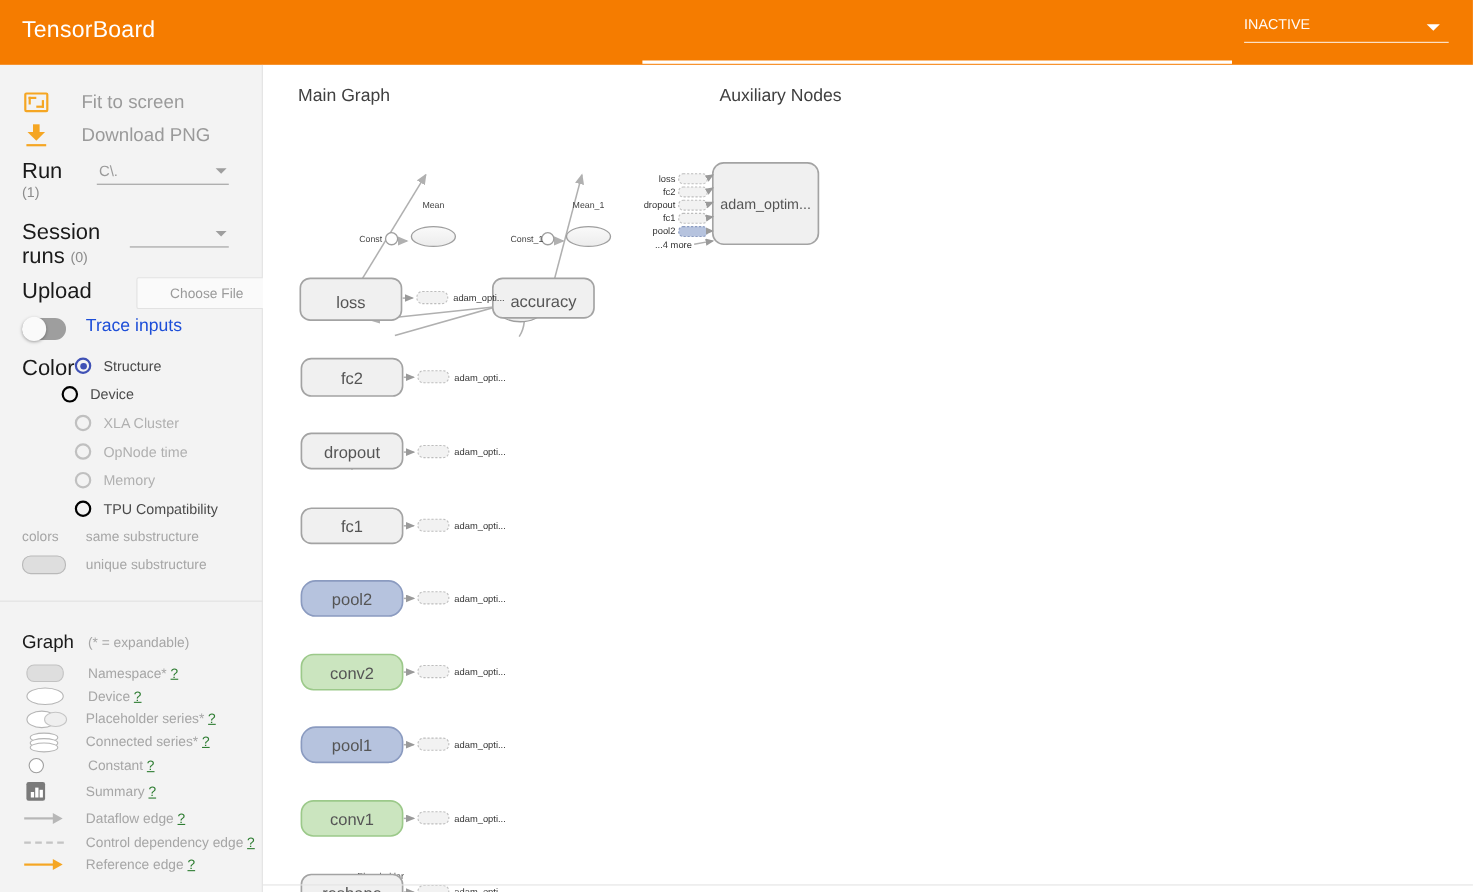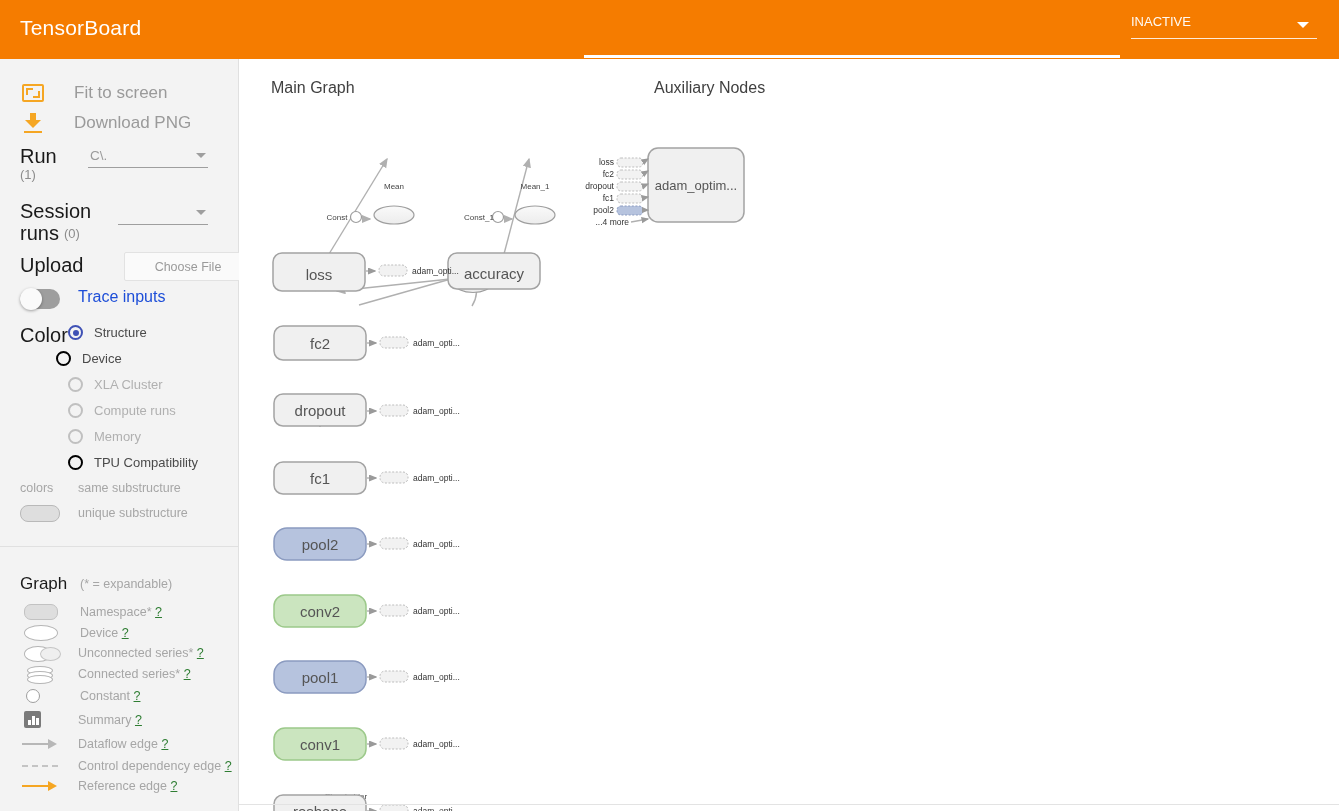--- a/index.html
+++ b/index.html
@@ -203,21 +203,21 @@
   <div class="side-row" style="left:56px;top:292px;">
     <div class="radio"></div>
     <div class="radio-label">Device</div>
   </div>
   <div class="side-row" style="left:68px;top:318px;">
     <div class="radio dim"></div>
     <div class="radio-label dim">XLA Cluster</div>
   </div>
   <div class="side-row" style="left:68px;top:344px;">
     <div class="radio dim"></div>
-    <div class="radio-label dim">Compute runs</div>
+    <div class="radio-label dim">OpNode time</div>
   </div>
   <div class="side-row" style="left:68px;top:370px;">
     <div class="radio dim"></div>
     <div class="radio-label dim">Memory</div>
   </div>
   <div class="side-row" style="left:68px;top:396px;">
     <div class="radio"></div>
     <div class="radio-label">TPU Compatibility</div>
   </div>
 
@@ -237,21 +237,21 @@
   </div>
   <div class="side-row" style="left:24px;top:566px;">
     <div class="lg-op"></div>
     <div class="legend-txt" style="margin-left:22px;"><span>Device</span> <span class="qm">?</span></div>
   </div>
   <div class="side-row" style="left:24px;top:587px;">
     <div class="lg-un">
         <div class="e1"></div>
         <div class="e2"></div>
       </div>
-    <div class="legend-txt" style="margin-left:18px;"><span>Unconnected series*</span> <span class="qm">?</span></div>
+    <div class="legend-txt" style="margin-left:18px;"><span>Placeholder series*</span> <span class="qm">?</span></div>
   </div>
   <div class="side-row" style="left:27px;top:607px;">
     <div class="lg-cs">
         <i style="top:0;"></i>
         <i style="top:5px;"></i>
         <i style="top:9px;"></i>
       </div>
     <div class="legend-txt" style="margin-left:27px;"><span>Connected series*</span> <span class="qm">?</span></div>
   </div>
   <div class="side-row" style="left:26px;top:630px;">

